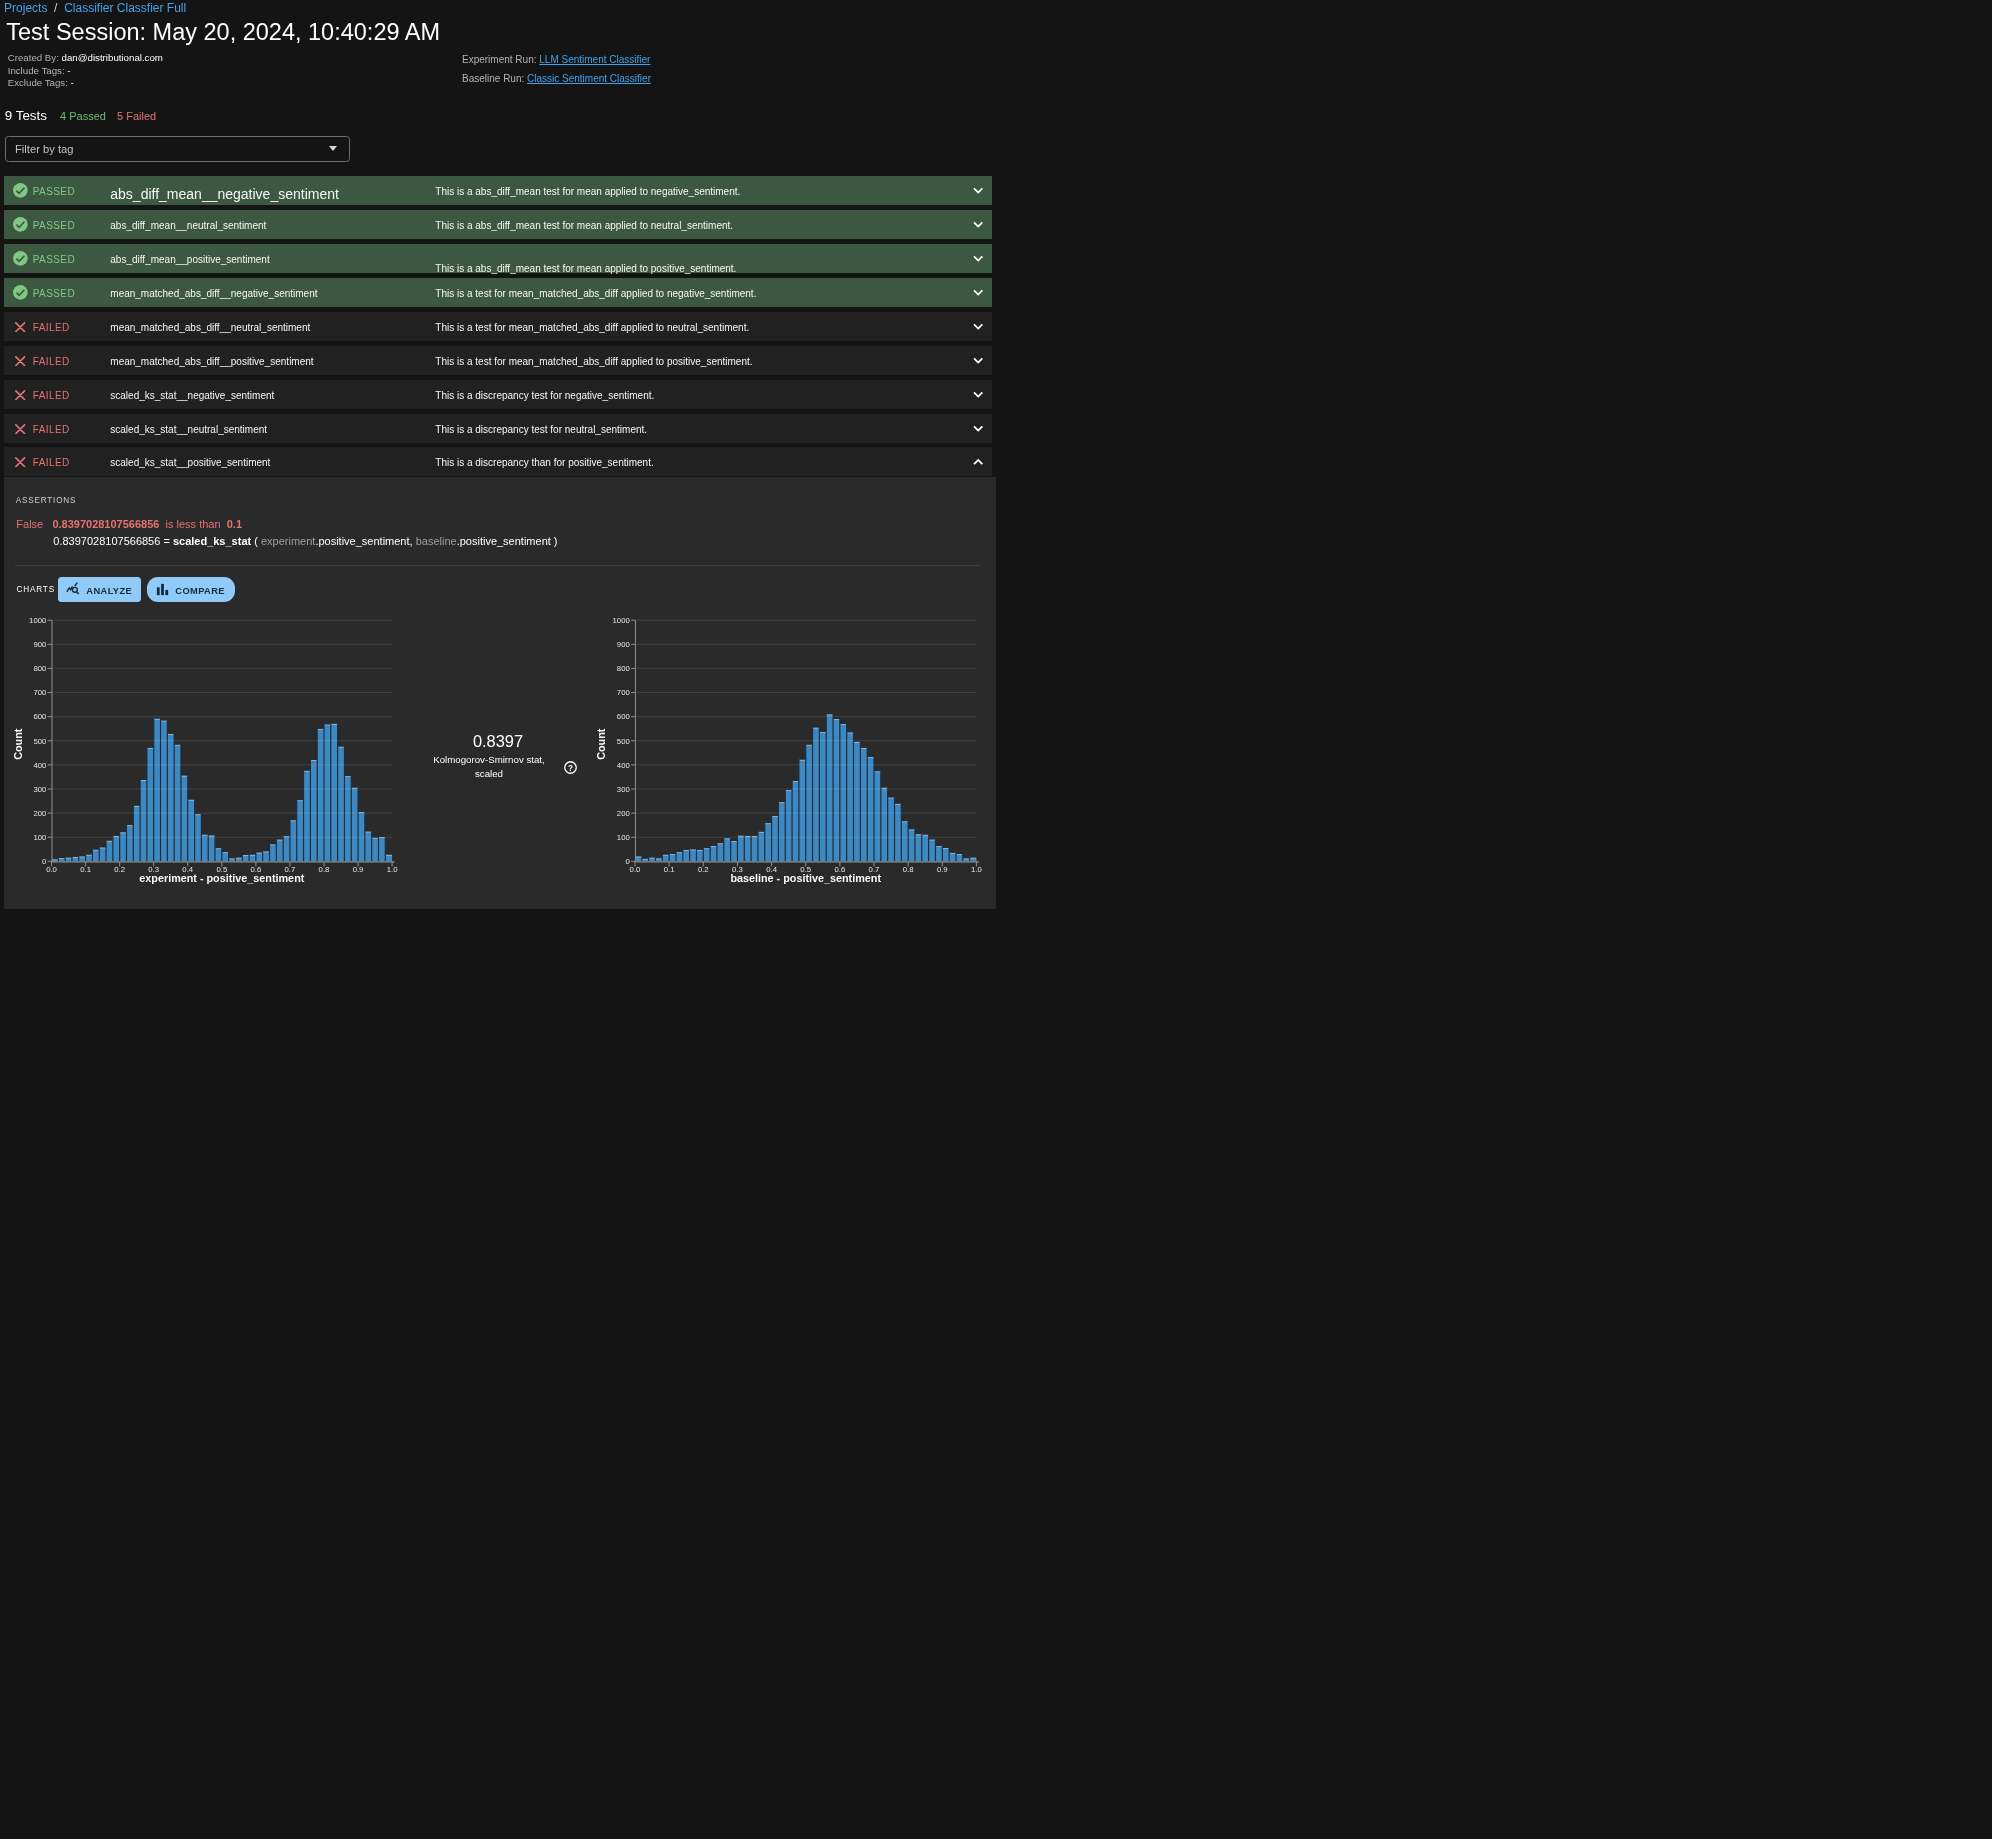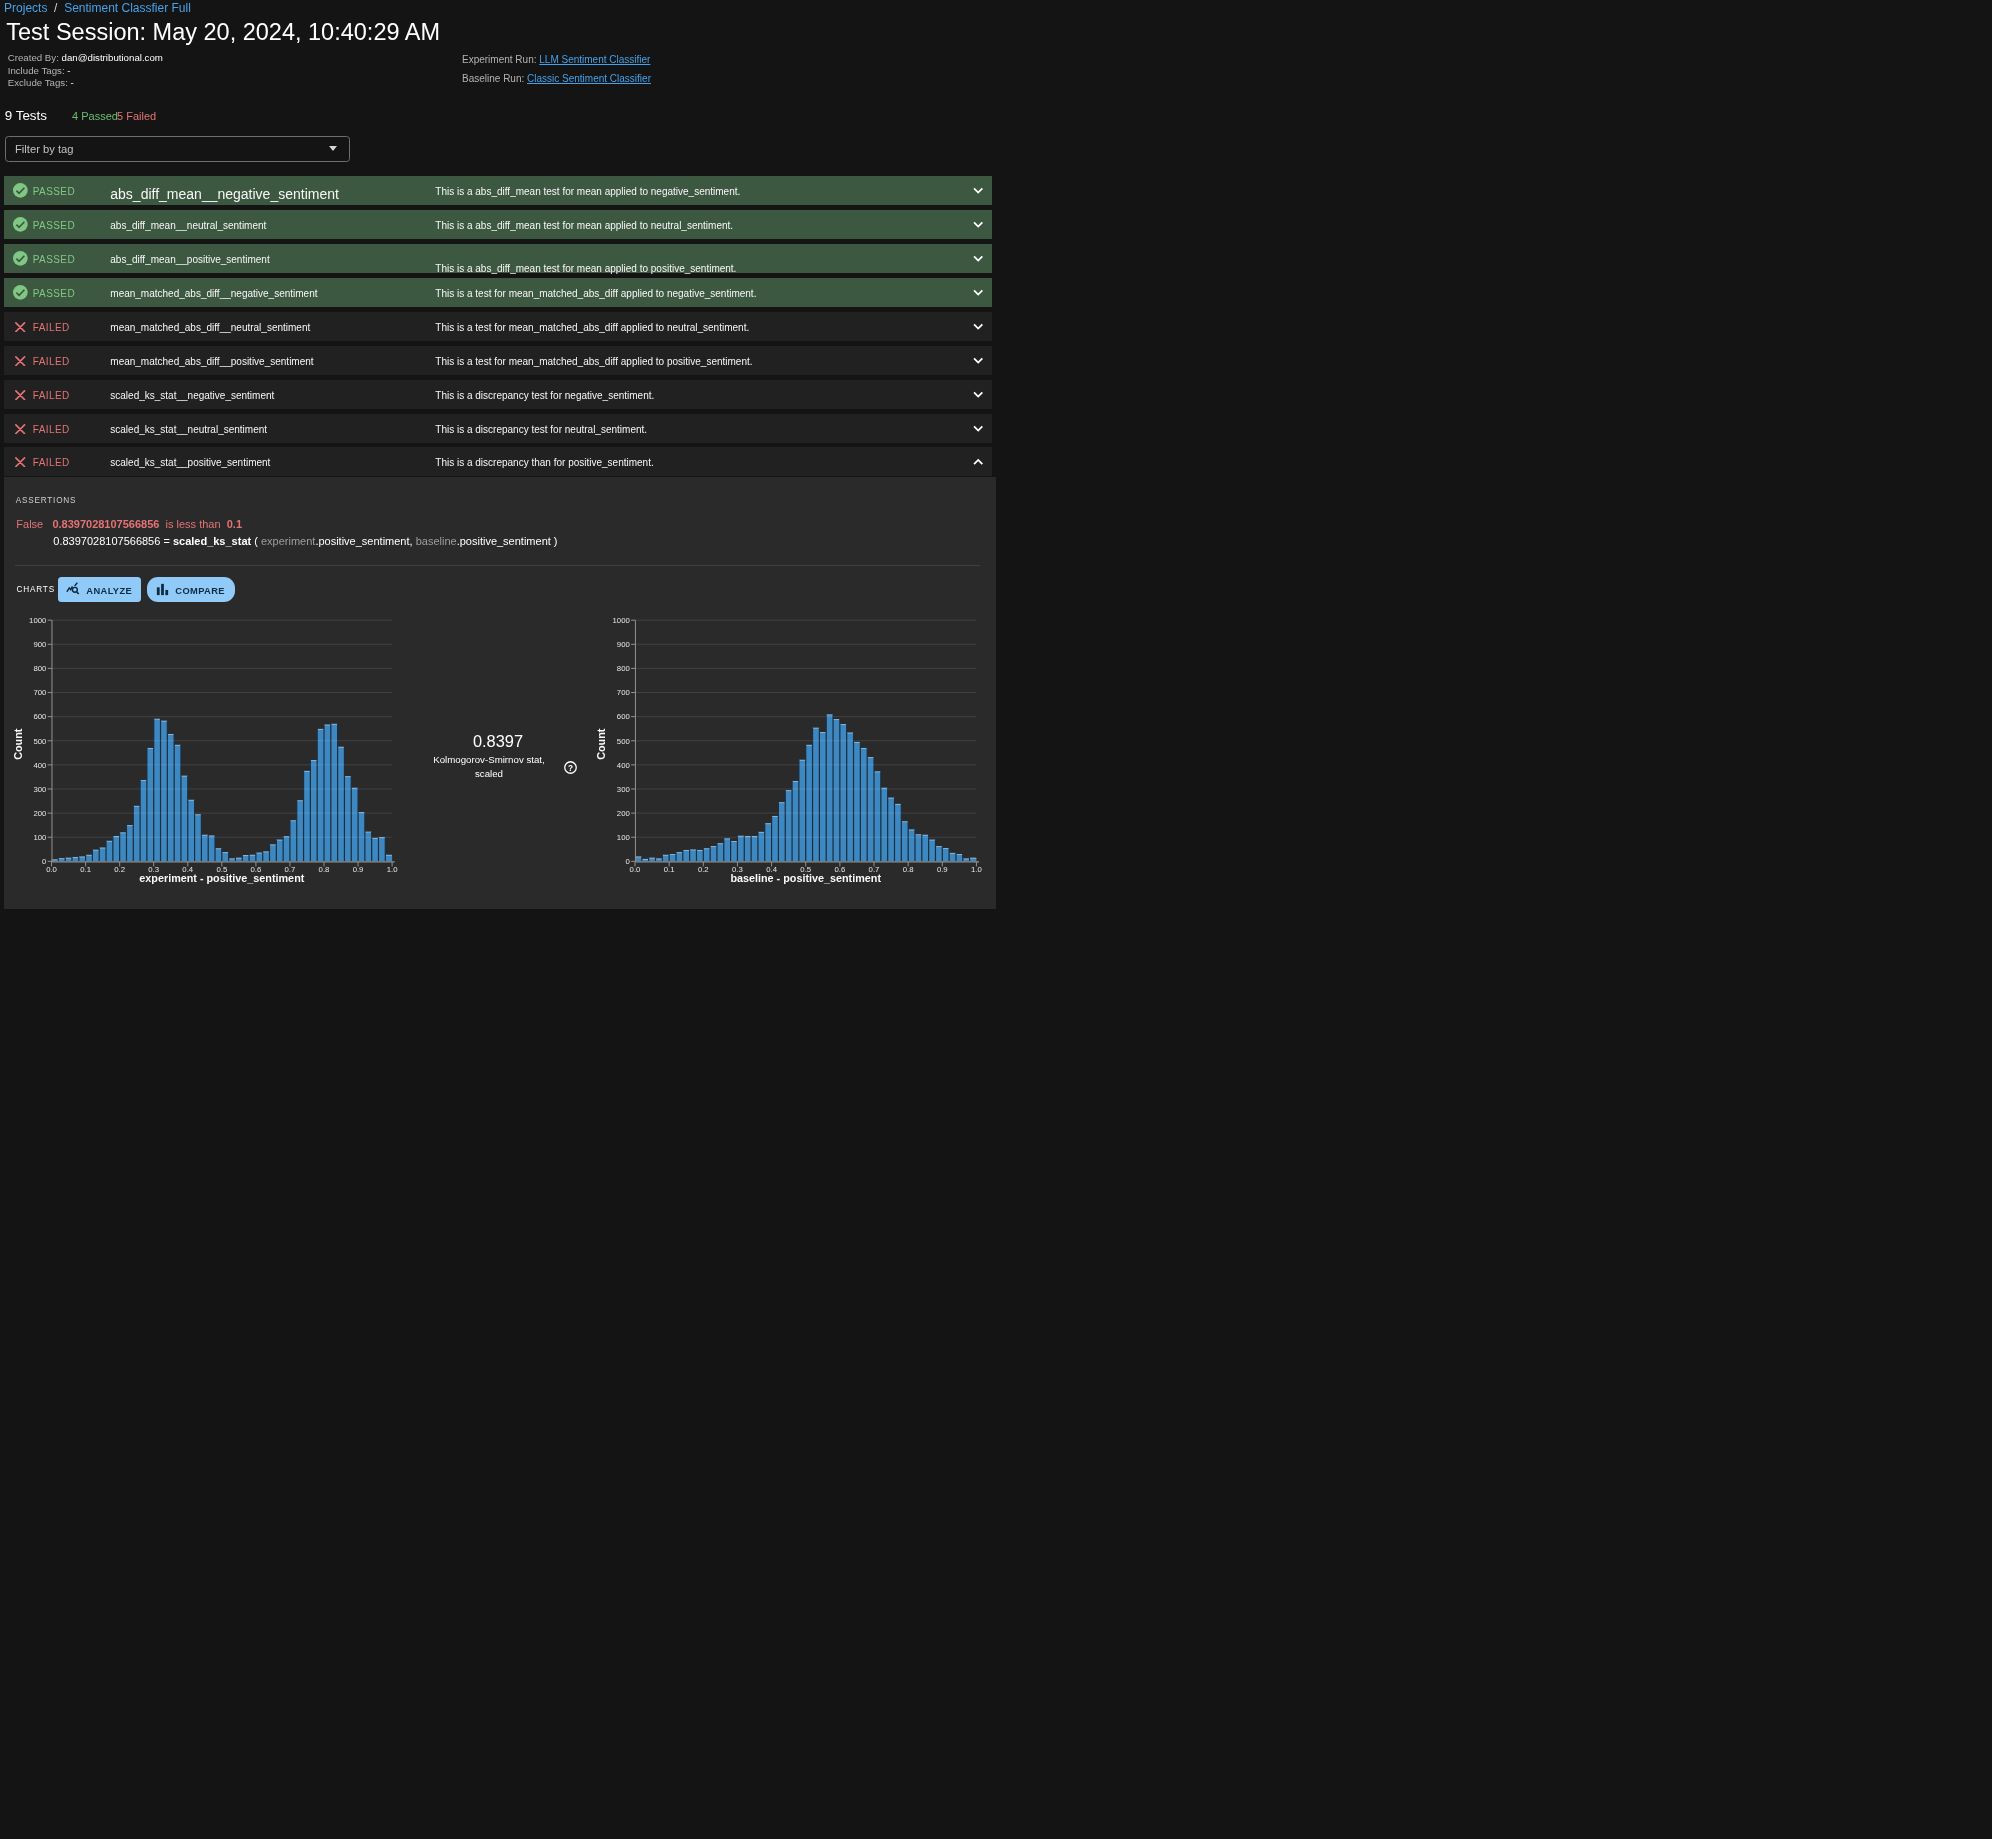--- a/index.html
+++ b/index.html
@@ -1,26 +1,26 @@
 <!DOCTYPE html>
 <html style="font-size:14px"><head><meta charset="utf-8"><style>
 
 * { margin:0; padding:0; box-sizing:border-box; }
 html,body { width:996px; height:920px; background:#141414;
   font-family:"Liberation Sans", sans-serif; overflow:hidden; position:relative; }
 .abs { position:absolute; white-space:nowrap; }
 a { text-decoration:none; }
 
 </style></head><body>
-<div class="abs" style="left:4.1px;top:0.6px;font-size:12px;color:#fff;"><span style="color:#45a1ea">Projects</span><span style="color:#cfcfcf"> &nbsp;/&nbsp; </span><span style="color:#45a1ea">Sentiment Classfier Full</span></div>
+<div class="abs" style="left:4.1px;top:0.6px;font-size:12px;color:#fff;"><span style="color:#45a1ea">Projects</span><span style="color:#cfcfcf"> &nbsp;/&nbsp; </span><span style="color:#45a1ea">Classifier Classfier Full</span></div>
 <div class="abs" style="left:6.3px;top:19px;font-size:23.5px;color:#fff;">Test Session: May 20, 2024, 10:40:29 AM</div>
 <div class="abs" style="left:7.7px;top:52px;font-size:9.7px;line-height:12.7px;color:#b3b3b3">Created By: <span style="color:#fff">dan@distributional.com</span><br>Include Tags: <span style="color:#fff">-</span><br>Exclude Tags: <span style="color:#fff">-</span></div>
 <div class="abs" style="left:462px;top:50px;font-size:10px;line-height:19px;color:#b3b3b3">Experiment Run: <a style="color:#45a1ea;text-decoration:underline">LLM Sentiment Classifier</a><br>Baseline Run: <a style="color:#45a1ea;text-decoration:underline">Classic Sentiment Classifier</a></div>
 <div class="abs" style="left:4.8px;top:108px;font-size:13.4px;color:#fff;">9 Tests</div>
-<div class="abs" style="left:60px;top:110px;font-size:11px;color:#6dbd71;margin-left:12px;">4 Passed</div>
+<div class="abs" style="left:60px;top:110px;font-size:11px;color:#6dbd71;">4 Passed</div>
 <div class="abs" style="left:117px;top:110px;font-size:11px;color:#e57373;">5 Failed</div>
 <div class="abs" style="left:4.8px;top:136px;width:345px;height:26px;border:0.9px solid #6e6e6e;border-radius:3.5px;"></div>
 <div class="abs" style="left:15px;top:143px;font-size:11.2px;color:#c2c2c2;">Filter by tag</div>
 <div class="abs" style="left:329px;top:146px;width:0;height:0;border-left:4.5px solid transparent;border-right:4.5px solid transparent;border-top:5.4px solid #d4d4d4"></div>
 <div class="abs" style="left:4.3px;top:176px;width:988px;height:29px;background:#3d5841">
 <svg style="position:absolute;left:9px;top:7.4px" width="14.7" height="14.7" viewBox="0 0 17 17">
       <circle cx="8.5" cy="8.5" r="8.5" fill="#81c784"></circle>
       <path d="M3.9 8.9 L7.0 12.0 L13.2 5.5" fill="none" stroke="#3d5841" stroke-width="2.0"></path>
     </svg>
 <div class="abs" style="left:28.5px;top:9.5px;font-size:10px;letter-spacing:0.4px;color:#81c784">PASSED</div>

